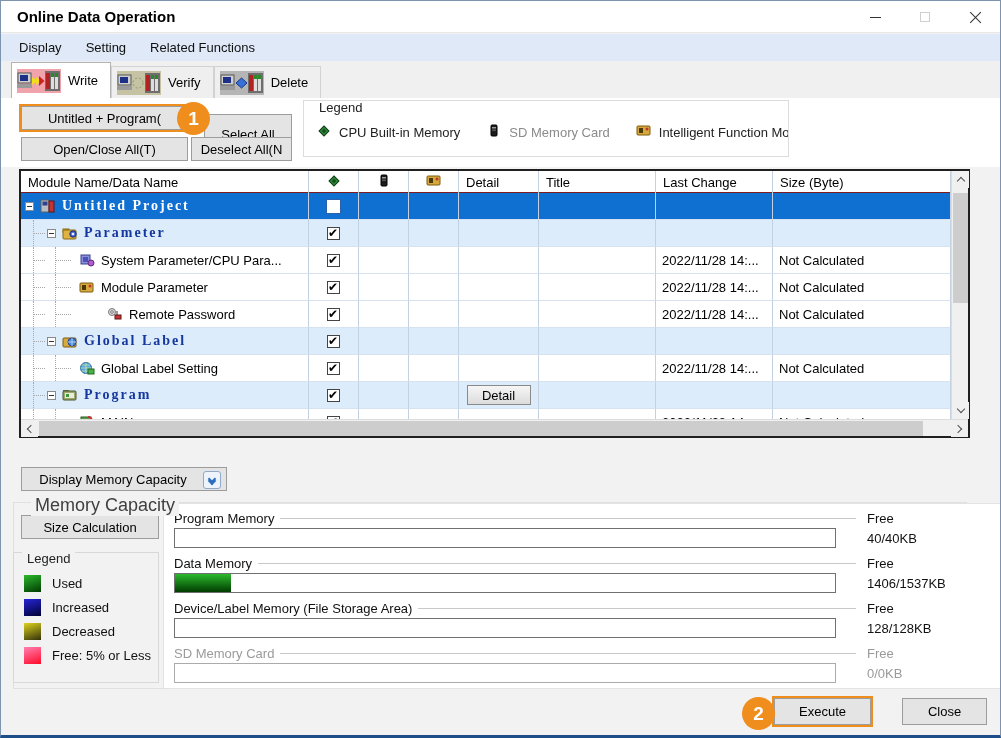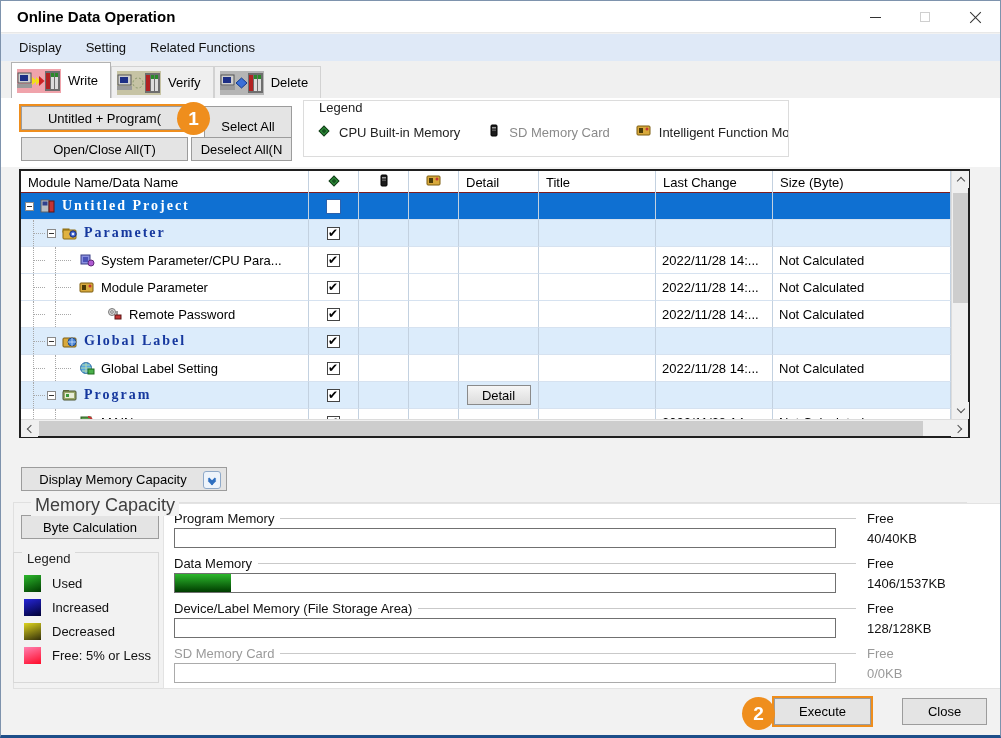--- a/index.html
+++ b/index.html
@@ -32,21 +32,21 @@
   .tab{height:32px;display:flex;align-items:center;gap:7px;padding:0 12px 0 5px;
     background:#efefef;border:1px solid #d2d2d2;border-bottom:none;font-size:13px;color:#000;}
   .tab.selected{background:#fff;border-color:#b3b3b3;height:36px;z-index:2;}
   .tab-icon svg{display:block;}
 
   
   .panel-top{position:absolute;left:0;top:97px;width:100%;height:69px;background:#fff;}
   .btn{display:flex;align-items:center;justify-content:center;background:#e4e4e4;
     border:1px solid #9c9c9c;font-size:13px;color:#000;font-family:"Liberation Sans",sans-serif;}
   #btn-param{position:absolute;left:20px;top:8px;width:167px;height:24px;}
-  #btn-selectall{position:absolute;left:203px;top:8px;width:88px;height:40px;}
+  #btn-selectall{position:absolute;left:203px;top:16px;width:88px;height:40px;}
   #btn-openclose{position:absolute;left:20px;top:39px;width:167px;height:24px;}
   #btn-deselect{position:absolute;left:190px;top:39px;width:101px;height:24px;}
   .annotated{outline:2px solid var(--accent,#ef8e1d);outline-offset:0;}
   .badge{position:absolute;width:33px;height:33px;border-radius:50%;background:var(--accent,#ef8e1d);
     color:#fff;font-size:19px;font-weight:bold;display:flex;align-items:center;justify-content:center;z-index:8;}
   #badge1{left:176px;top:4px;}
   .legend-top{position:absolute;left:302px;top:2px;width:486px;height:57px;
     border:1px solid #dcdcdc;overflow:hidden;}
   .legend-top .fs-label{position:absolute;left:10px;top:-1px;background:#fff;padding:0 5px;font-size:13px;color:#222;}
   .legend-top-items{position:absolute;left:12px;top:22px;display:flex;align-items:center;white-space:nowrap;}
@@ -585,21 +585,21 @@
         </div>
         <div class="mem-bar">
           <div class="mem-fill" style="width: 0%; background: linear-gradient(rgb(45, 184, 45), rgb(0, 60, 0));"></div>
         </div>
         <div class="mem-free">
           <div>Free</div>
           <div class="fv">0/0KB</div>
         </div>
       </div>
     </div>
-  <button class="btn" id="btn-sizecalc">Byte Calculation</button>
+  <button class="btn" id="btn-sizecalc">Size Calculation</button>
   <div class="legend-bottom">
     <span class="fs-label">Legend</span>
     <div class="lb-items" id="legend-bottom-items">
         <div class="lb-item">
           <div class="swatch" style="background: linear-gradient(160deg, rgb(45, 184, 45), rgb(0, 60, 0));"></div>
           <span>Used</span>
         </div>
         <div class="lb-item">
           <div class="swatch" style="background: linear-gradient(160deg, rgb(38, 38, 216), rgb(0, 0, 52));"></div>
           <span>Increased</span>

